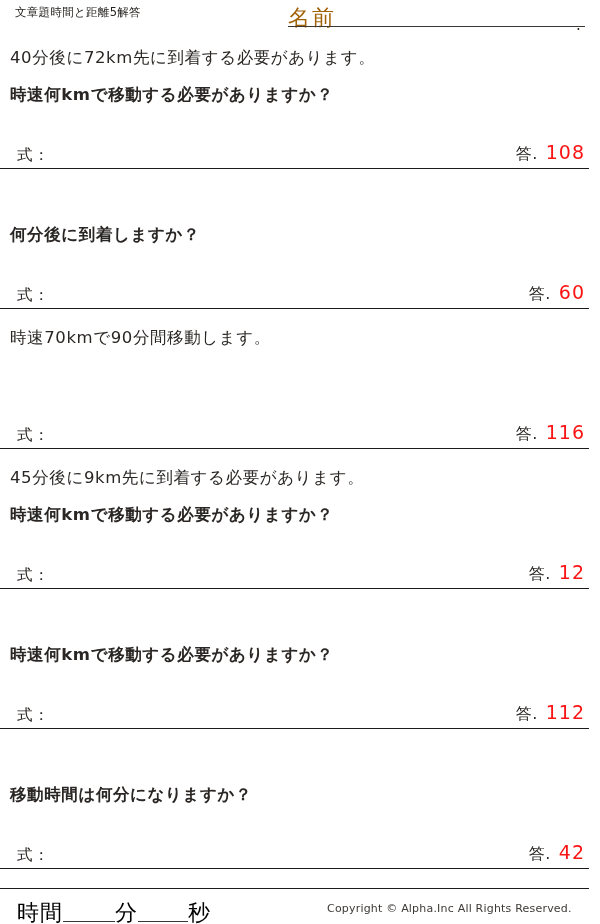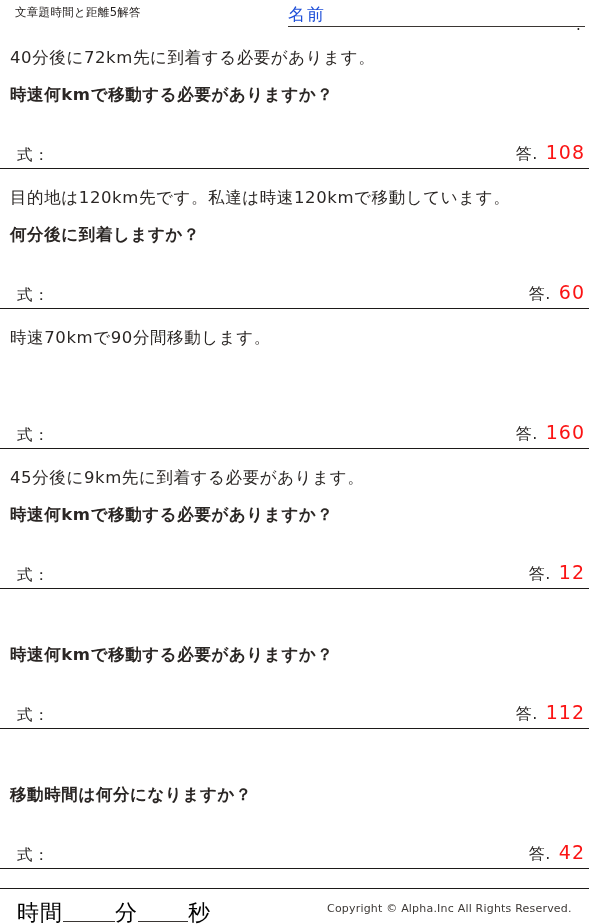--- a/index.html
+++ b/index.html
@@ -37,23 +37,23 @@
     position: absolute;
     left: 288px;
     top: 2px;
     width: 300px;
     height: 26px;
   }
   .name-label {
     position: absolute;
     left: 0;
     top: 1px;
-    font-size: 17px;
+    font-size: 22px;
     letter-spacing: 2px;
-    color: #1d4ed8;
+    color: #a16207;
   }
   .name-rule {
     position: absolute;
     left: 0;
     top: 24px;
     width: 297px;
     height: 1px;
     background: #3a3633;
   }
   .name-dot {
@@ -210,39 +210,38 @@
       <div class="shiki-label">式：</div>
       <div class="answer-group">
         <span class="kotae-label">答.</span>
         <span class="answer-value">108</span>
       </div>
       <div class="row-rule"></div>
     </div>
   </div>
 
   <div class="problem">
-    <div class="q-line l1">目的地は120km先です。私達は時速120kmで移動しています。</div>
     <div class="q-line l2">何分後に到着しますか？</div>
     <div class="answer-row">
       <div class="shiki-label">式：</div>
       <div class="answer-group">
         <span class="kotae-label">答.</span>
         <span class="answer-value">60</span>
       </div>
       <div class="row-rule"></div>
     </div>
   </div>
 
   <div class="problem">
     <div class="q-line l1">時速70kmで90分間移動します。</div>
     <div class="answer-row">
       <div class="shiki-label">式：</div>
       <div class="answer-group">
         <span class="kotae-label">答.</span>
-        <span class="answer-value">160</span>
+        <span class="answer-value">116</span>
       </div>
       <div class="row-rule"></div>
     </div>
   </div>
 
   <div class="problem">
     <div class="q-line l1">45分後に9km先に到着する必要があります。</div>
     <div class="q-line l2">時速何kmで移動する必要がありますか？</div>
     <div class="answer-row">
       <div class="shiki-label">式：</div>

